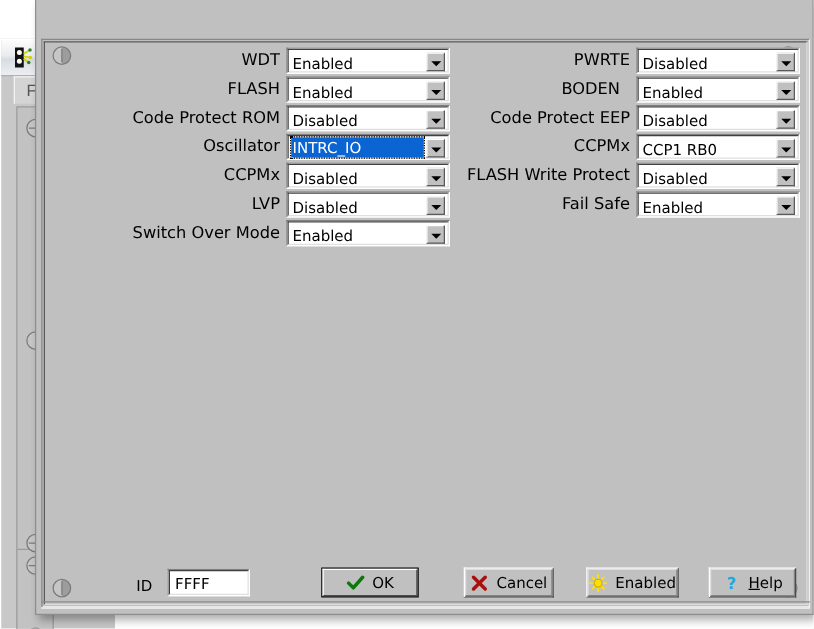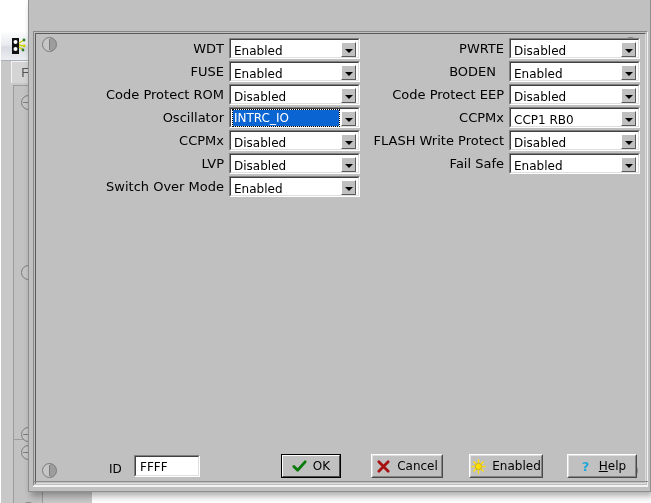--- a/index.html
+++ b/index.html
@@ -407,21 +407,21 @@
     <div class="circ-glyph halffill vert" style="left:594px; top:463px;"></div>
 
     <div id="left-col">
         <div class="field-label" style="top: 41px; right: 426px;">WDT</div>
         <div class="combo" style="left: 200px; top: 38px;">
           <div class="combo-inner">
             <div class="combo-text">Enabled</div>
             <div class="combo-arrow"></div>
           </div>
         </div>
-        <div class="field-label" style="top: 64px; right: 426px;">FUSE</div>
+        <div class="field-label" style="top: 64px; right: 426px;">FLASH</div>
         <div class="combo" style="left: 200px; top: 61px;">
           <div class="combo-inner">
             <div class="combo-text">Enabled</div>
             <div class="combo-arrow"></div>
           </div>
         </div>
         <div class="field-label" style="top: 87px; right: 426px;">Code Protect ROM</div>
         <div class="combo" style="left: 200px; top: 84px;">
           <div class="combo-inner">
             <div class="combo-text">Disabled</div>
@@ -503,21 +503,21 @@
       </div>
 
     <div class="id-label">ID</div>
     <div class="id-input">
       <div class="id-input-inner">
         <span class="id-input-text">FFFF</span>
       </div>
     </div>
 
     <div id="btn-row">
-        <div class="dlg-btn default-focus" style="left: 252px; width: 60px;">
+        <div class="dlg-btn default-focus" style="left: 228px; width: 78px;">
           <div class="inner">
             <span>
               <svg class="btn-ico" viewBox="0 0 16 16">
                 <path d="M2 8 L6 12 L14 3" stroke="#0a7a0a" stroke-width="3" fill="none" stroke-linecap="round" stroke-linejoin="round"></path>
               </svg>
             </span>
             <span class="btn-label">OK</span>
           </div>
         </div>
         <div class="dlg-btn" style="left: 342px; width: 72px; padding-left: 28px;">

